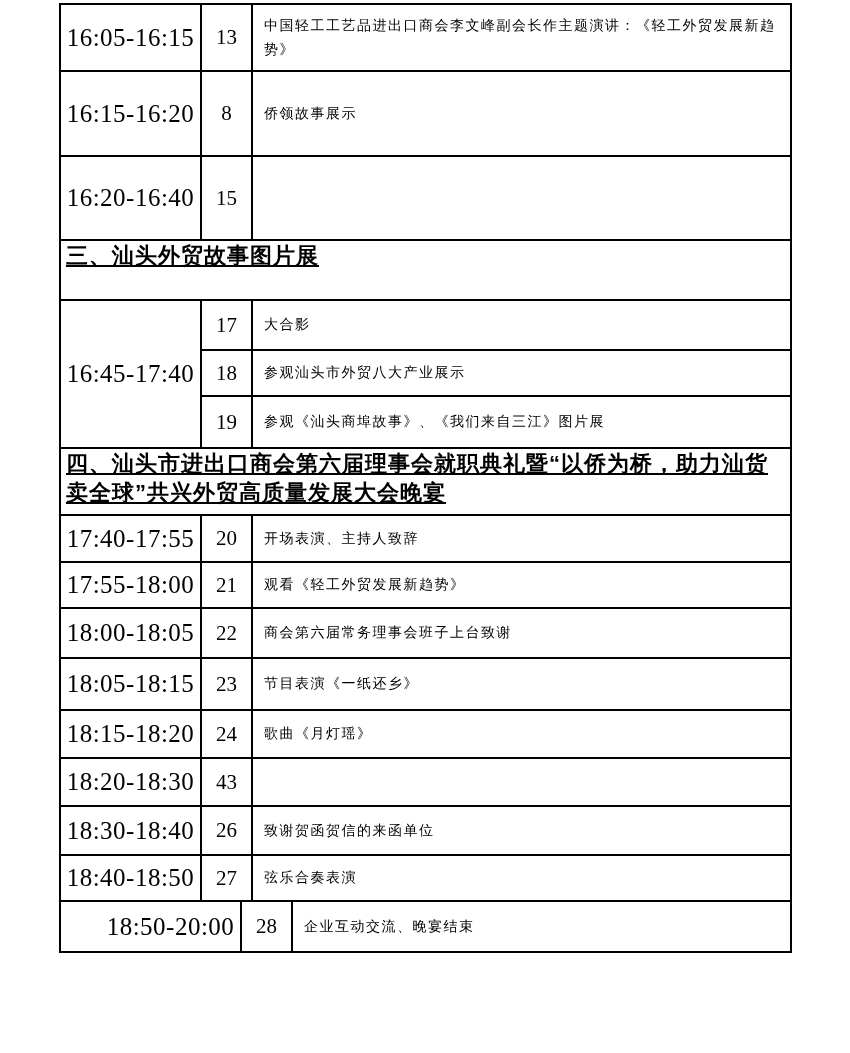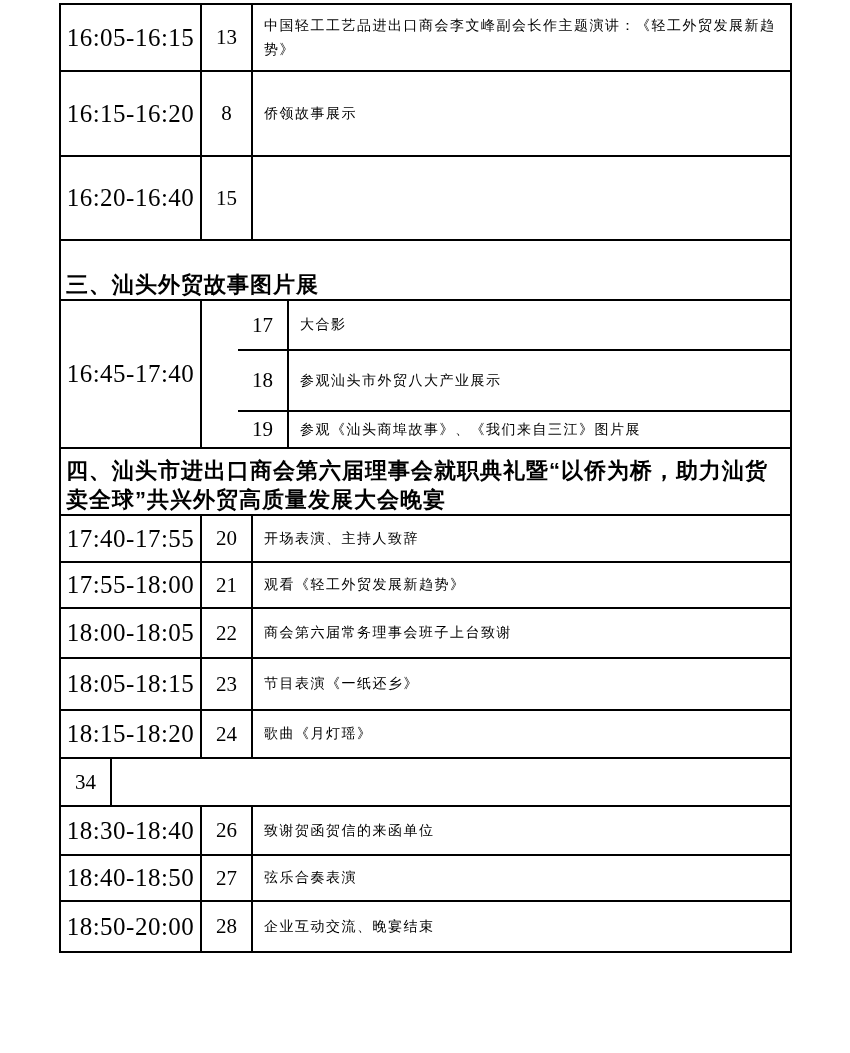--- a/index.html
+++ b/index.html
@@ -11,47 +11,47 @@
     color:#000000;
   }
   .tbl {
     position:absolute;
     left:59px; top:3px;
     width:733px;
     border:2px solid #000;
     background:#fff;
   }
   .row { display:flex; border-bottom:2px solid #000; }
-  .row.last { border-bottom:none; }
+  .row.last { border-bottom:none;padding-left:40px; }
   .cell { display:flex; align-items:center; }
   .time {
     width:141px; flex:none;
     border-right:2px solid #000;
     justify-content:center;
     font-size:25px; letter-spacing:0.5px; white-space:nowrap;
   }
   .num {
     width:51px; flex:none;
     border-right:2px solid #000;
     justify-content:center;
     font-size:21px;
   }
   .desc {
     flex:1;
     padding:3px 8px 3px 11px;
     font-size:14px; line-height:24px; letter-spacing:1.5px;
   }
-  .sec { display:flex; align-items:flex-end; padding-left:5px; padding-right:16px; }
+  .sec { display:flex; align-items:flex-start; padding-left:5px; padding-right:16px;text-decoration:underline; }
   .sec-title {
     font-family:"Liberation Sans","DejaVu Sans",sans-serif;
     font-weight:bold;
     font-size:22px; line-height:29px; letter-spacing:1px;
   }
   .gcol { flex:1; display:flex; flex-direction:column; }
-  .grow { display:flex; border-bottom:2px solid #000;margin-left:36px; }
+  .grow { display:flex; border-bottom:2px solid #000; }
   .grow.last { border-bottom:none; flex:1; }
 </style>
 </head>
 <body>
 
 <div class="tbl">
 
   <div class="row" style="height:67px">
     <div class="cell time">16:05-16:15</div>
     <div class="cell num">13</div>
@@ -80,21 +80,21 @@
 
   <div class="row" style="height:148px">
     <div class="cell time">16:45-17:40</div>
     <div class="gcol">
       <div class="grow" style="height:50px">
         <div class="cell num">17</div>
         <div class="cell desc">
             <span>大合影</span>
           </div>
       </div>
-      <div class="grow" style="height:61px">
+      <div class="grow" style="height:46px">
         <div class="cell num">18</div>
         <div class="cell desc">
             <span>参观汕头市外贸八大产业展示</span>
           </div>
       </div>
       <div class="grow last">
         <div class="cell num">19</div>
         <div class="cell desc">
             <span>参观《汕头商埠故事》、《我们来自三江》图片展</span>
           </div>
@@ -140,21 +140,22 @@
 
   <div class="row" style="height:48px">
     <div class="cell time">18:15-18:20</div>
     <div class="cell num">24</div>
     <div class="cell desc">
         <span>歌曲《月灯瑶》</span>
       </div>
   </div>
 
   <div class="row" style="height:48px">
-    <div class="cell num">34</div>
+    <div class="cell time">18:20-18:30</div>
+    <div class="cell num">43</div>
   </div>
 
   <div class="row" style="height:49px">
     <div class="cell time">18:30-18:40</div>
     <div class="cell num">26</div>
     <div class="cell desc">
         <span>致谢贺函贺信的来函单位</span>
       </div>
   </div>
 

